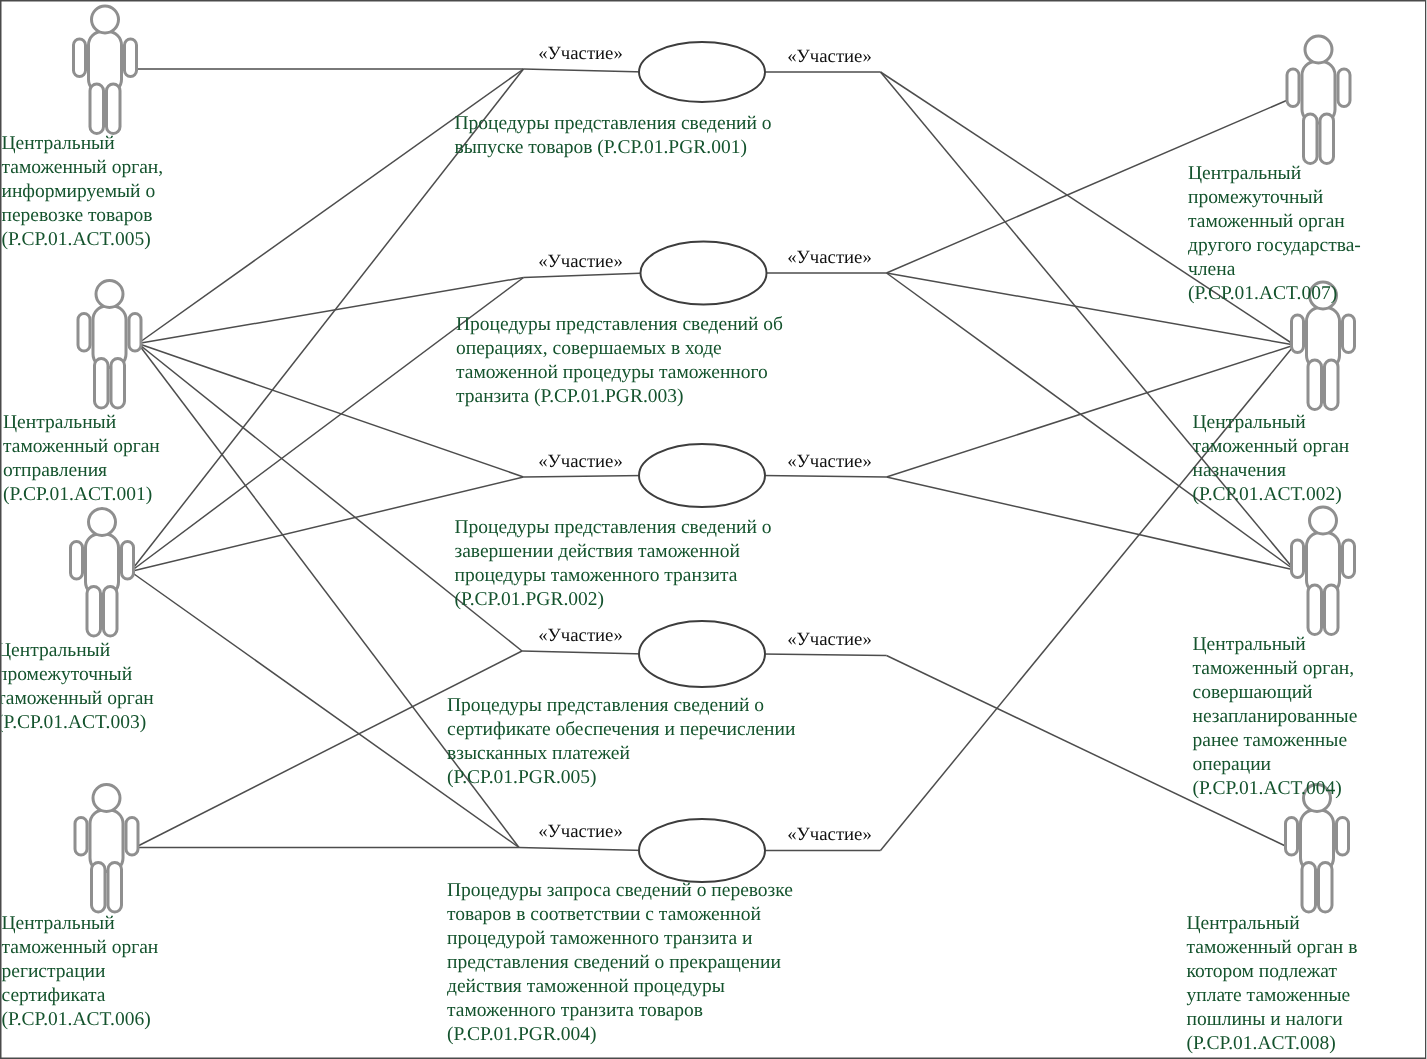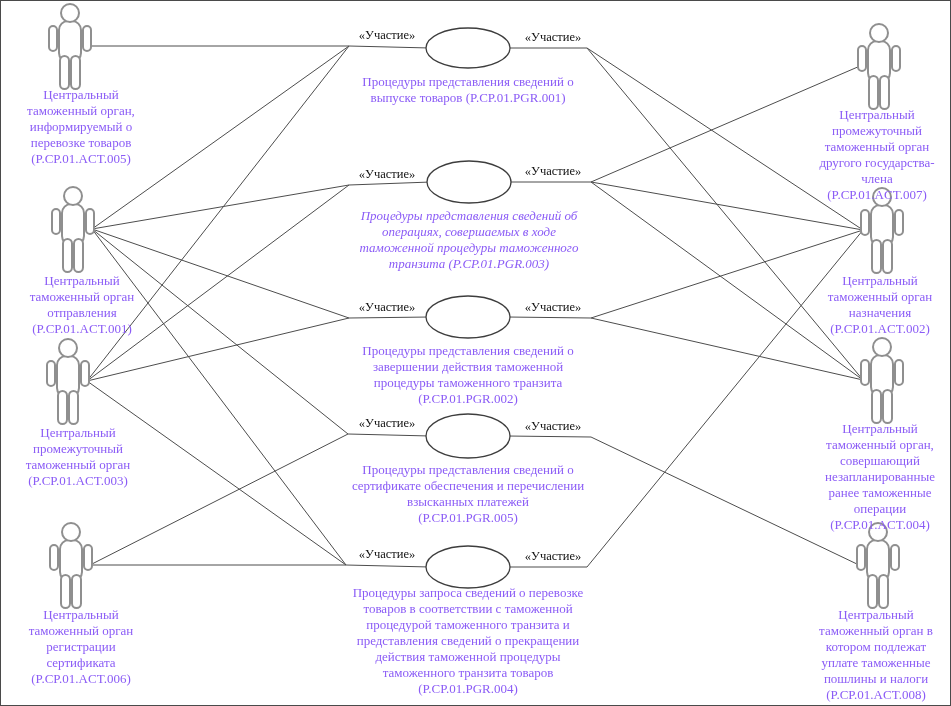--- a/index.html
+++ b/index.html
@@ -3,22 +3,22 @@
 <meta charset="utf-8">
 <style>
   html,body{margin:0;padding:0;background:#fff;}
   #canvas{
     position:relative;width:951px;height:706px;background:#fff;
     border:1px solid #4a4a4a;box-sizing:border-box;overflow:hidden;
     font-family:"Liberation Serif","DejaVu Serif",serif;color:#111;
   }
   #diagram-svg{position:absolute;left:0;top:0;}
   .lbl{
-    position:absolute;text-align:center;font-size:13px;line-height:16px;
-    white-space:pre-line;color:#8b5cf6;
+    position:absolute;font-size:13px;line-height:16px;
+    white-space:pre-line;color:#14532d;
   }
   .stereo{
     position:absolute;text-align:center;font-size:12.5px;line-height:15px;
     color:#111;white-space:nowrap;
   }
 </style>
 </head>
 <body>
 
 <div id="canvas">
@@ -147,21 +147,21 @@
       <div class="lbl" style="left: 790px; top: 606px; width: 170px;">Центральный
 таможенный орган в
 котором подлежат
 уплате таможенные
 пошлины и налоги
 (P.CP.01.ACT.008)</div>
       <div class="lbl" style="left: 302px; top: 73px; width: 330px;">Процедуры представления сведений о
 выпуске товаров (P.CP.01.PGR.001)</div>
       <div class="stereo" style="left: 352px; top: 27px; width: 68px;">«Участие»</div>
       <div class="stereo" style="left: 517px; top: 29px; width: 70px;">«Участие»</div>
-      <div class="lbl" style="left: 303px; top: 207px; width: 330px; font-style: italic;">Процедуры представления сведений об
+      <div class="lbl" style="left: 303px; top: 207px; width: 330px;">Процедуры представления сведений об
 операциях, совершаемых в ходе
 таможенной процедуры таможенного
 транзита (P.CP.01.PGR.003)</div>
       <div class="stereo" style="left: 352px; top: 166px; width: 68px;">«Участие»</div>
       <div class="stereo" style="left: 517px; top: 163px; width: 70px;">«Участие»</div>
       <div class="lbl" style="left: 302px; top: 342px; width: 330px;">Процедуры представления сведений о
 завершении действия таможенной
 процедуры таможенного транзита
 (P.CP.01.PGR.002)</div>
       <div class="stereo" style="left: 352px; top: 299px; width: 68px;">«Участие»</div>

